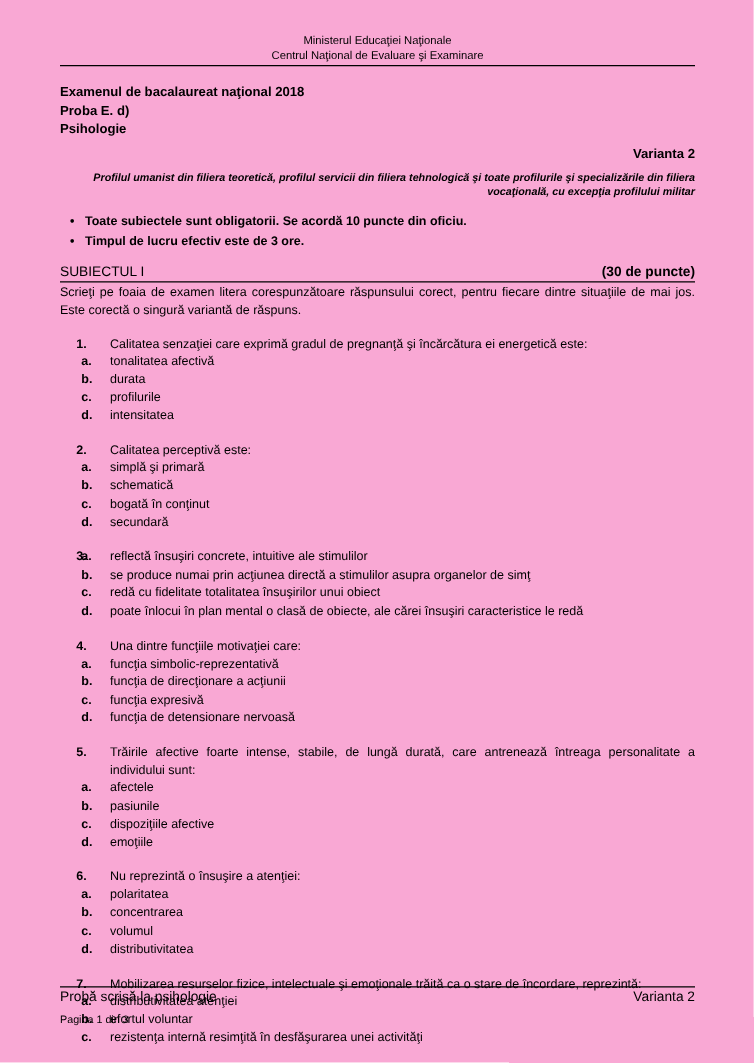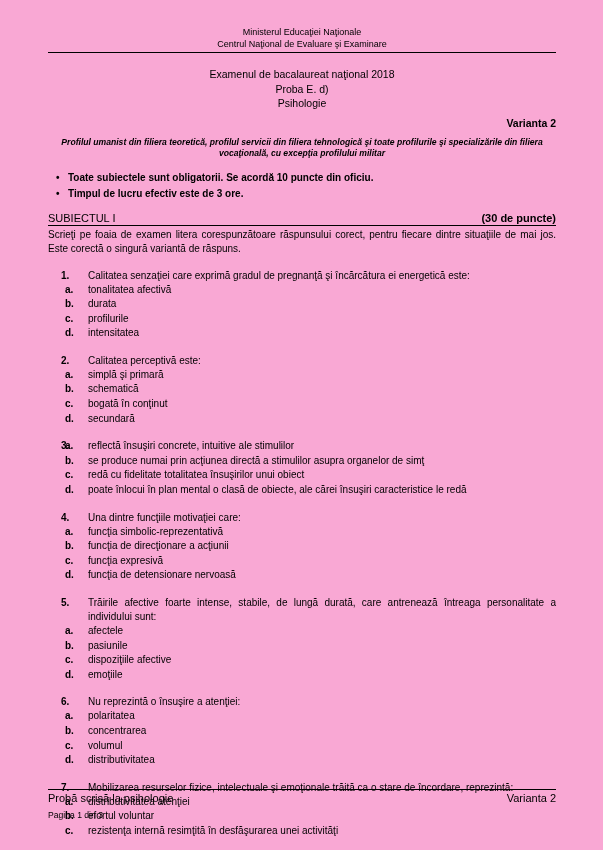--- a/index.html
+++ b/index.html
@@ -40,42 +40,41 @@
   .doc-header .ministry-line { display: block; white-space: nowrap; }
   .header-rule {
     margin-top: 2px;
     border: 0;
     border-top: 1.4px solid #000;
     height: 0;
   }
 
   
   .exam-titles {
-    text-align: center;
-    font-weight: normal;
+    font-weight: bold;
     font-size: 10.5px;
     line-height: 14.5px;
     padding-top: 6px;
   }
   .exam-titles .t { display: block; }
 
   .variant-top {
     text-align: right;
     font-weight: bold;
     font-size: 10.5px;
     padding-top: 6px;
   }
 
   .profile-note {
     font-style: italic;
     font-weight: bold;
     font-size: 8.6px;
     line-height: 11px;
     padding-top: 8px;
-    text-align: center;
+    text-align: right;
   }
 
   
   .notes-list {
     margin: 0;
     padding: 11px 0 0 0;
     list-style: none;
   }
   .notes-list li {
     position: relative;

